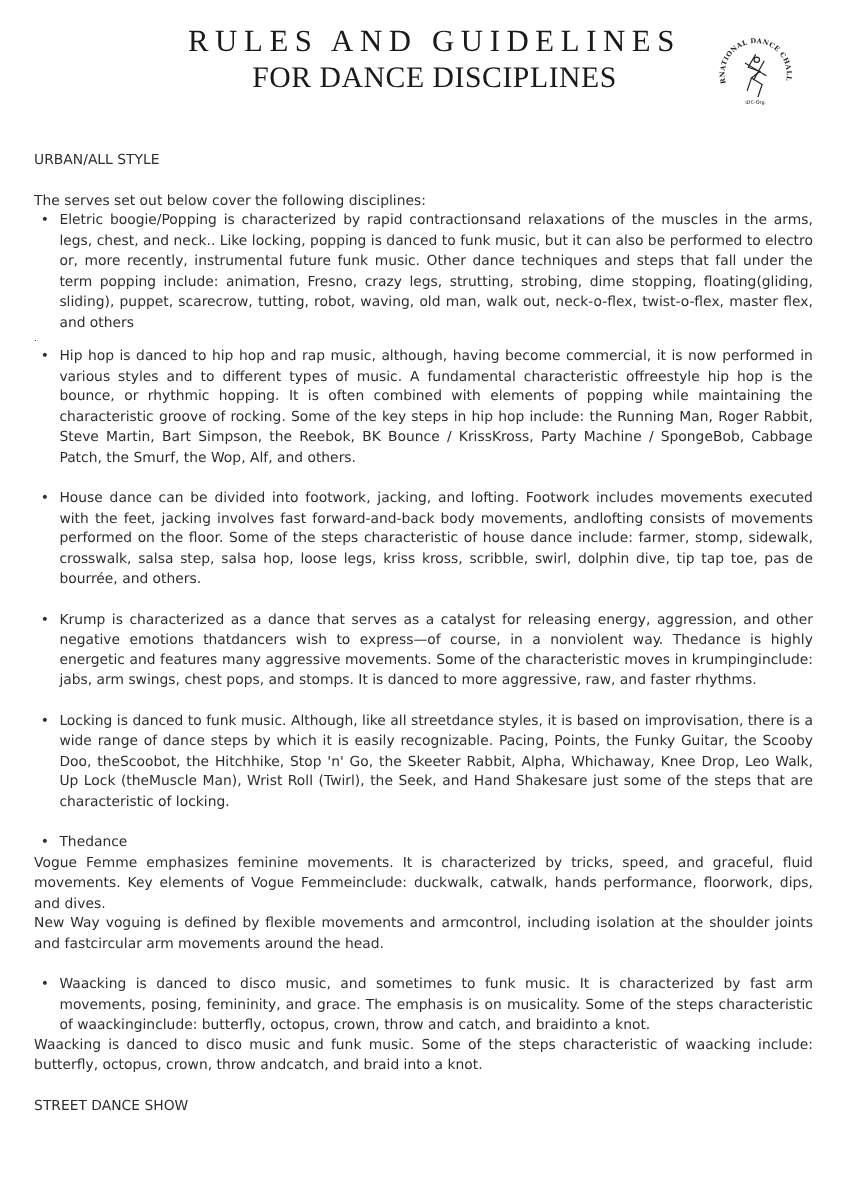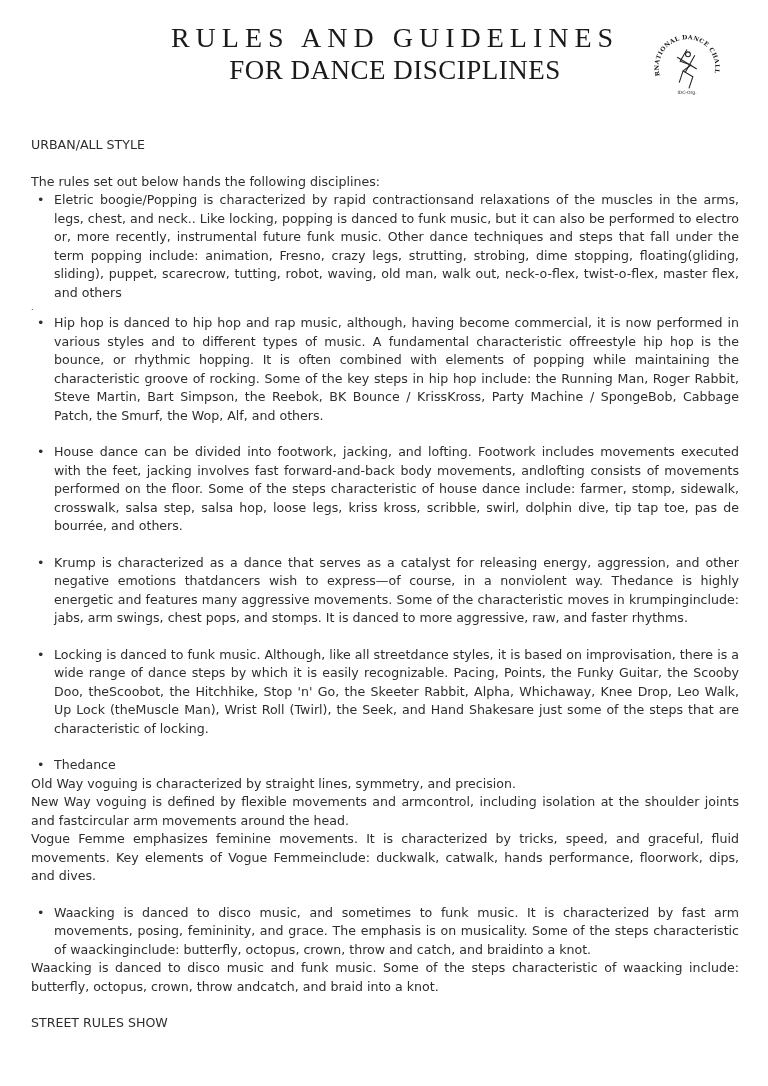--- a/index.html
+++ b/index.html
@@ -40,21 +40,21 @@
       <path d="M40 22 L33 34 L44 38 L36 44 L46 50 L42 62"></path>
       <path d="M30 30 L50 42 M48 28 L38 46 M36 44 L32 56"></path>
       <circle cx="41" cy="27" r="2.5"></circle>
     </g>
     <text x="40" y="68" text-anchor="middle" font-family="DejaVu Sans, sans-serif" font-size="4.6" fill="#222">IDC-Org.</text>
   </svg>
 </div>
 
 <div class="content">
   <p class="section-label">URBAN/ALL STYLE</p>
-  <p class="intro">The rules set out below hands the following disciplines:</p>
+  <p class="intro">The serves set out below cover the following disciplines:</p>
 
   <ul>
     <li>Eletric boogie/Popping is characterized by rapid contractionsand relaxations of the muscles in the arms, legs, chest, and neck.. Like locking, popping is danced to funk music, but it can also be performed to electro or, more recently, instrumental future funk music. Other dance techniques and steps that fall under the term popping include: animation, Fresno, crazy legs, strutting, strobing, dime stopping, floating(gliding, sliding), puppet, scarecrow, tutting, robot, waving, old man, walk out, neck-o-flex, twist-o-flex, master flex, and others</li>
   </ul>
   <div class="dot-line">.</div>
   <ul>
     <li>Hip hop is danced to hip hop and rap music, although, having become commercial, it is now performed in various styles and to different types of music. A fundamental characteristic offreestyle hip hop is the bounce, or rhythmic hopping. It is often combined with elements of popping while maintaining the characteristic groove of rocking. Some of the key steps in hip hop include: the Running Man, Roger Rabbit, Steve Martin, Bart Simpson, the Reebok, BK Bounce / KrissKross, Party Machine / SpongeBob, Cabbage Patch, the Smurf, the Wop, Alf, and others.</li>
   </ul>
   <div class="gap"></div>
   <ul>
@@ -65,25 +65,24 @@
     <li>Krump is characterized as a dance that serves as a catalyst for releasing energy, aggression, and other negative emotions thatdancers wish to express—of course, in a nonviolent way. Thedance is highly energetic and features many aggressive movements. Some of the characteristic moves in krumpinginclude: jabs, arm swings, chest pops, and stomps. It is danced to more aggressive, raw, and faster rhythms.</li>
   </ul>
   <div class="gap"></div>
   <ul>
     <li>Locking is danced to funk music. Although, like all streetdance styles, it is based on improvisation, there is a wide range of dance steps by which it is easily recognizable. Pacing, Points, the Funky Guitar, the Scooby Doo, theScoobot, the Hitchhike, Stop 'n' Go, the Skeeter Rabbit, Alpha, Whichaway, Knee Drop, Leo Walk, Up Lock (theMuscle Man), Wrist Roll (Twirl), the Seek, and Hand Shakesare just some of the steps that are characteristic of locking.</li>
   </ul>
   <div class="gap"></div>
   <ul>
     <li>Thedance</li>
   </ul>
-  <p class="just">Old Way voguing is characterized by straight lines, symmetry, and precision.</p>
+  <p class="just">Vogue Femme emphasizes feminine movements. It is characterized by tricks, speed, and graceful, fluid movements. Key elements of Vogue Femmeinclude: duckwalk, catwalk, hands performance, floorwork, dips, and dives.</p>
   <p class="just">New Way voguing is defined by flexible movements and armcontrol, including isolation at the shoulder joints and fastcircular arm movements around the head.</p>
-  <p class="just">Vogue Femme emphasizes feminine movements. It is characterized by tricks, speed, and graceful, fluid movements. Key elements of Vogue Femmeinclude: duckwalk, catwalk, hands performance, floorwork, dips, and dives.</p>
   <div class="gap"></div>
   <ul>
     <li>Waacking is danced to disco music, and sometimes to funk music. It is characterized by fast arm movements, posing, femininity, and grace. The emphasis is on musicality.  Some of the steps characteristic of waackinginclude: butterfly, octopus, crown, throw and catch, and braidinto a knot.</li>
   </ul>
   <p class="just">Waacking is danced to disco music and funk music. Some of the steps characteristic of waacking include: butterfly, octopus, crown, throw andcatch, and braid into a knot.</p>
 
   <div class="footer-lines">
-    <p>STREET RULES SHOW</p>
+    <p>STREET DANCE SHOW</p>
   </div>
 </div>
 
 </body></html>

